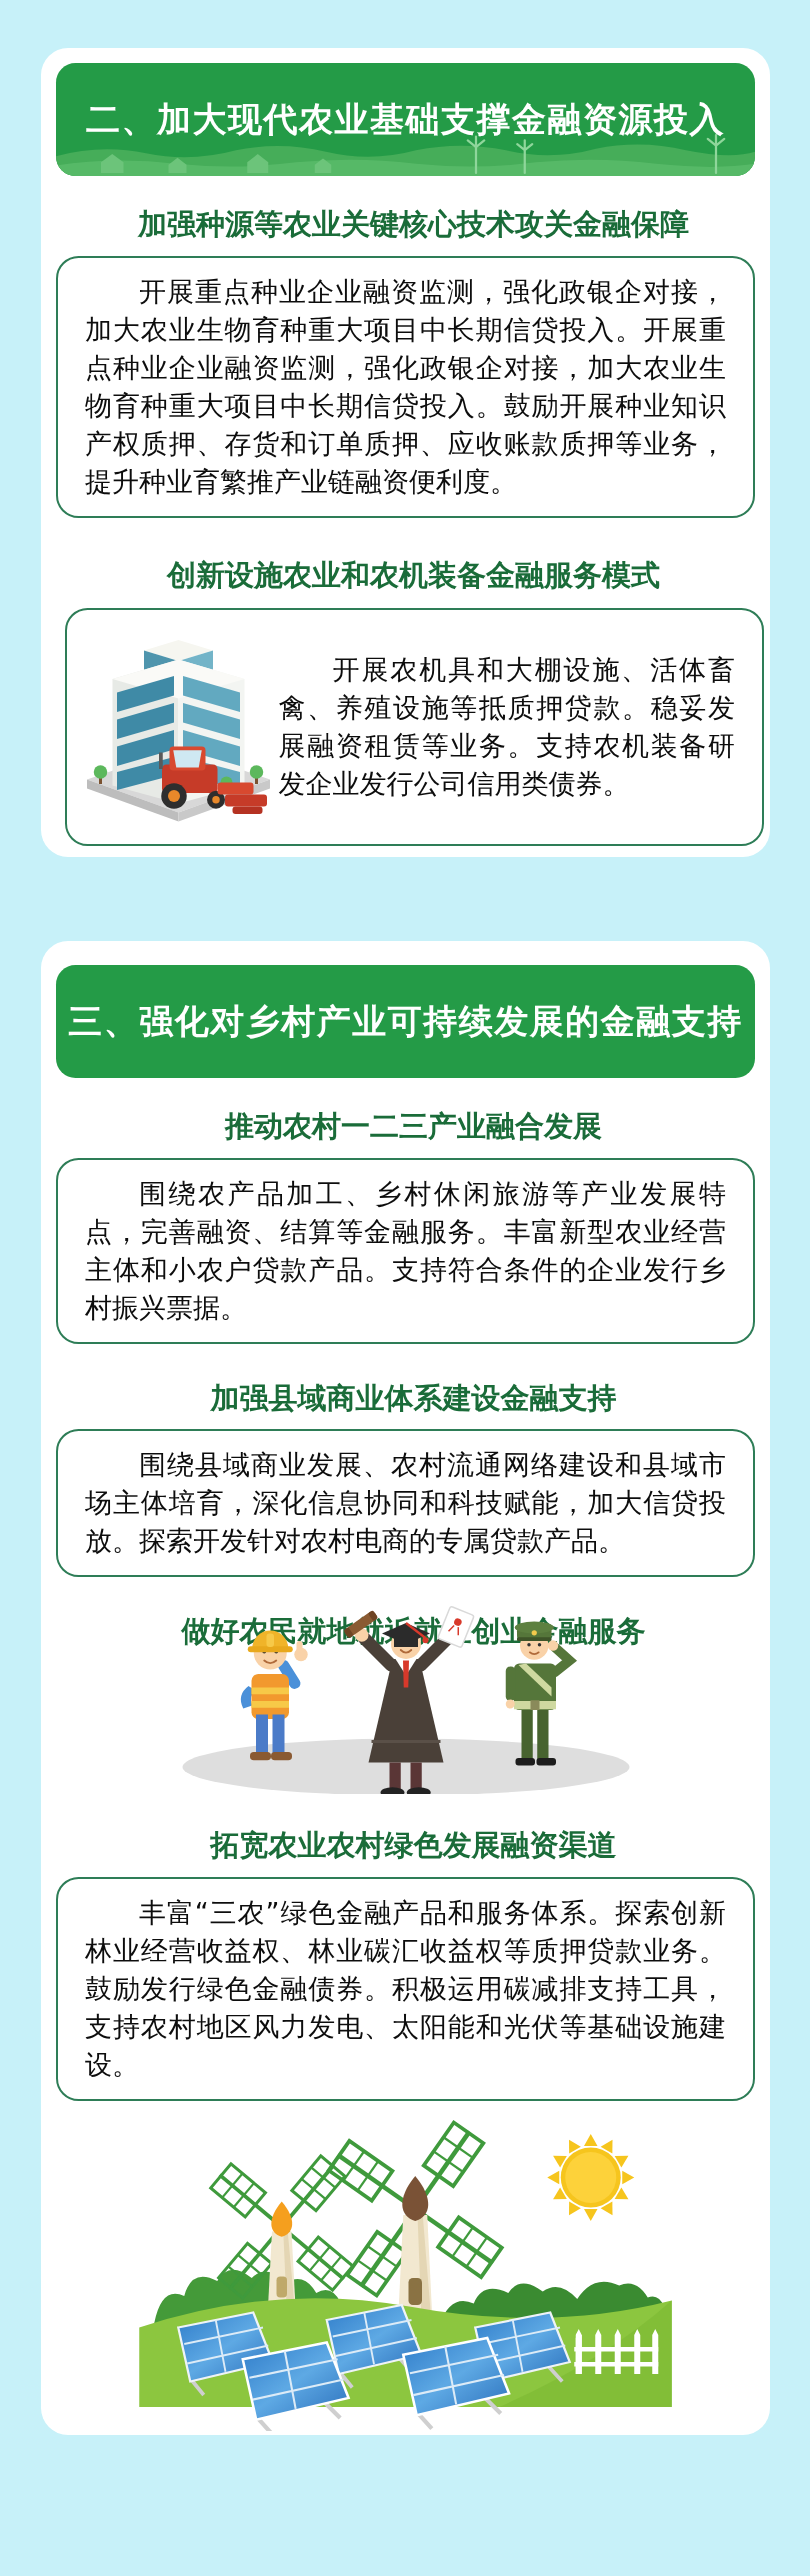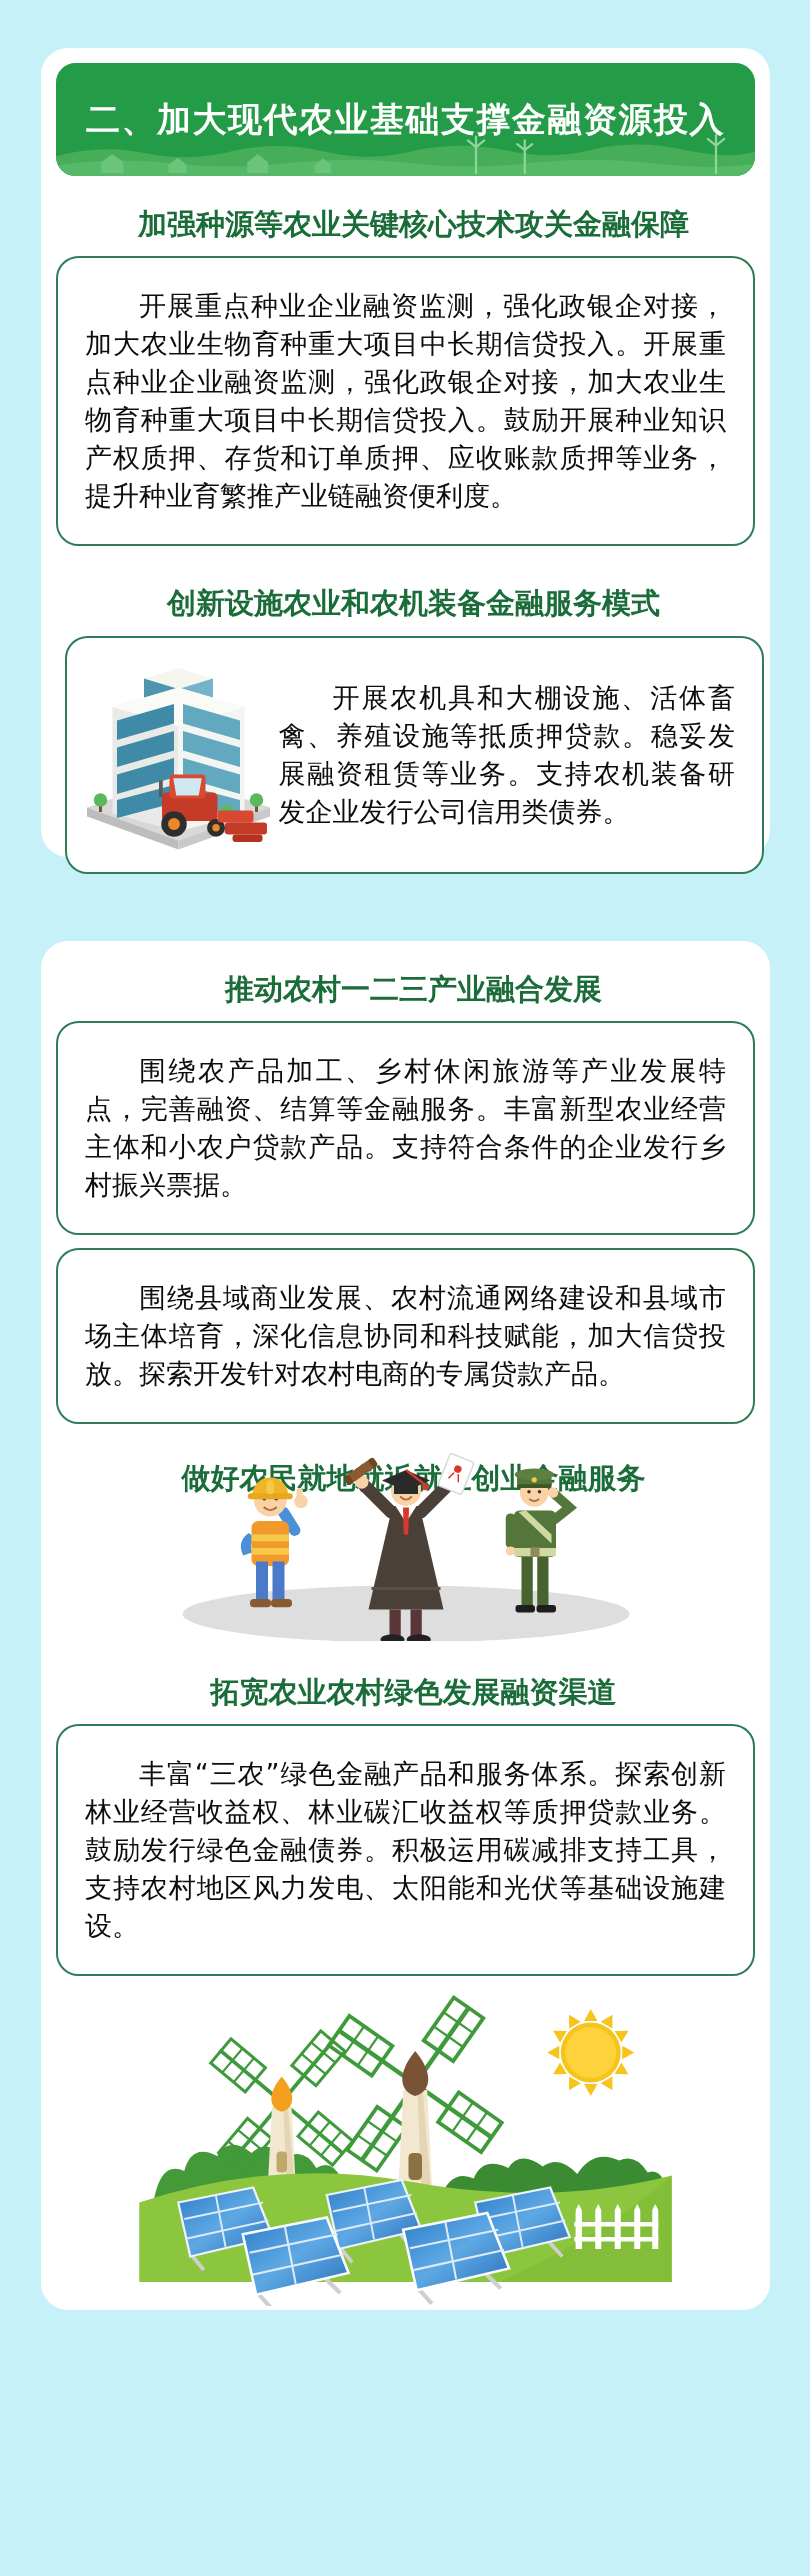--- a/index.html
+++ b/index.html
@@ -61,21 +61,21 @@
     white-space: nowrap;
     padding-left: 16px;
   }
   .subtitle.mt-lg { margin-top: 36px; }
   .subtitle.mt-xl { margin-top: 39px; }
   .textbox {
     width: 699px;
     margin: 13.5px auto 0;
     border: 2.3px solid #2e7d57;
     border-radius: 22.5px;
-    padding: 29px 27px;
+    padding: 15px 27px;
     background: #ffffff;
   }
   .textbox p {
     font-size: 27px;
     line-height: 38px;
     color: #0d0d0d;
     text-indent: 2em;
     text-align: justify;
   }
   .textbox.with-figure {
@@ -188,26 +188,30 @@
         </svg>
       </div>
       <div class="figure-text">
         <p>开展农机具和大棚设施、活体畜禽、养殖设施等抵质押贷款。稳妥发展融资租赁等业务。支持农机装备研发企业发行公司信用类债券。</p>
       </div>
     </div>
   </div>
 
   <div class="card" id="card-2">
 
+    <div class="banner" style="margin-top:24px;">
+      <div class="banner-title">三、强化对乡村产业可持续发展的金融支持</div>
+    </div>
 
     <div class="subtitle">推动农村一二三产业融合发展</div>
     <div class="textbox">
       <p>围绕农产品加工、乡村休闲旅游等产业发展特点，完善融资、结算等金融服务。丰富新型农业经营主体和小农户贷款产品。支持符合条件的企业发行乡村振兴票据。</p>
     </div>
 
+    <div class="subtitle mt-lg">加强县域商业体系建设金融支持</div>
     <div class="textbox">
       <p>围绕县域商业发展、农村流通网络建设和县域市场主体培育，深化信息协同和科技赋能，加大信贷投放。探索开发针对农村电商的专属贷款产品。</p>
     </div>
 
     <div class="subtitle mt-lg">做好农民就地就近就业创业金融服务</div>
 
     <svg class="figures-svg" width="480" height="189" viewBox="0 0 640 252">
       <ellipse cx="320" cy="216" rx="298" ry="38" fill="#dedede"></ellipse>
 
       <g>

